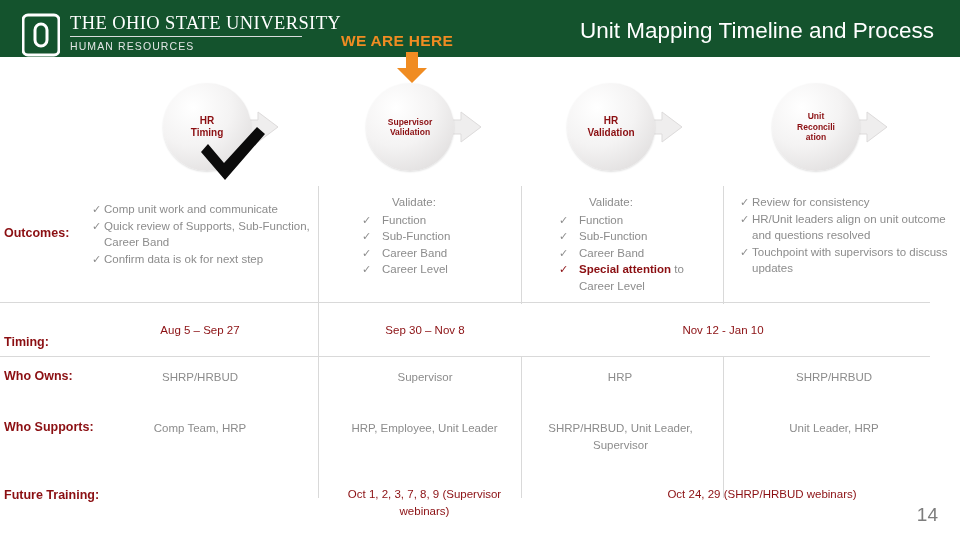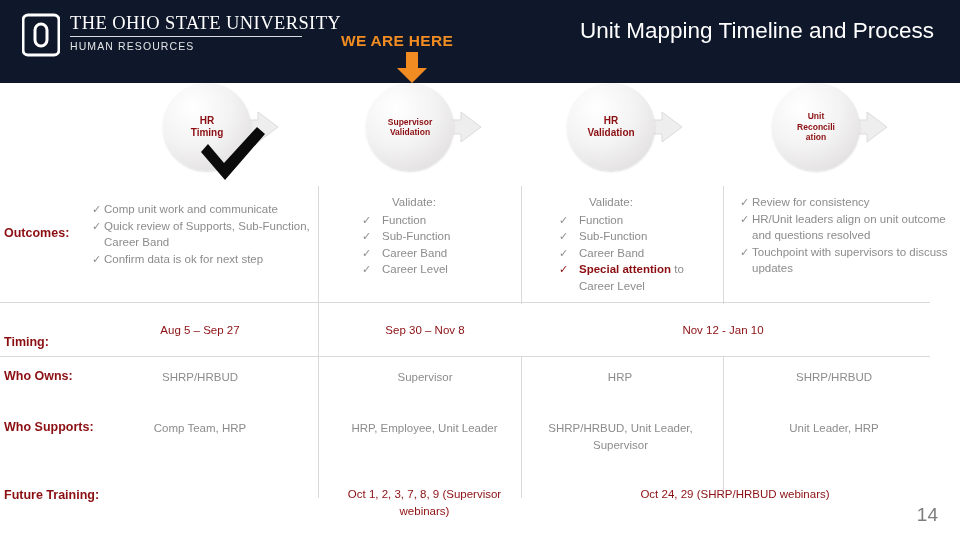--- a/index.html
+++ b/index.html
@@ -6,22 +6,22 @@
   body{
     width:960px;height:540px;overflow:hidden;
     background:#ffffff;
     font-family:"Liberation Sans", sans-serif;
     position:relative;
   }
   .slide{position:relative;width:960px;height:540px;}
 
   
   .header{
-    position:absolute;left:0;top:0;width:960px;height:83px;
-    background:#0f172a;
+    position:absolute;left:0;top:0;width:960px;height:57px;
+    background:#14532d;
   }
   .logo-wrap{position:absolute;left:22px;top:11px;display:flex;align-items:flex-start;}
   .block-o{
     width:38px;height:48px;position:relative;flex:none;
   }
   .block-o svg{display:block;}
   .logo-text{margin-left:10px;padding-top:2px;}
   .osu-name{
     color:#ffffff;font-family:"Liberation Serif", serif;
     font-size:18.5px;letter-spacing:.4px;white-space:nowrap;line-height:20px;
@@ -242,16 +242,16 @@
   <div class="cell center" style="left:744px;top:369px;width:180px;">SHRP/HRBUD</div>
 
   <div class="rowlabel" style="left:4px;top:420px;">Who Supports:</div>
   <div class="cell center" style="left:110px;top:420px;width:180px;">Comp Team, HRP</div>
   <div class="cell center" style="left:332px;top:420px;width:185px;">HRP, Employee, Unit Leader</div>
   <div class="cell center" style="left:744px;top:420px;width:180px;">Unit Leader, HRP</div>
   <div class="cell center" style="left:528px;top:420px;width:185px;">SHRP/HRBUD, Unit Leader, Supervisor</div>
 
   <div class="rowlabel" style="left:4px;top:488px;">Future Training:</div>
   <div class="cell center red" style="left:332px;top:486px;width:185px;">Oct 1, 2, 3, 7, 8, 9 (Supervisor webinars)</div>
-  <div class="cell center red" style="left:600px;top:486px;width:270px;">Oct 24, 29 (SHRP/HRBUD webinars)</div>
+  <div class="cell center red" style="left:627px;top:486px;width:270px;">Oct 24, 29 (SHRP/HRBUD webinars)</div>
 
   <div class="pagenum">14</div>
 </div>
 
 </body></html>

